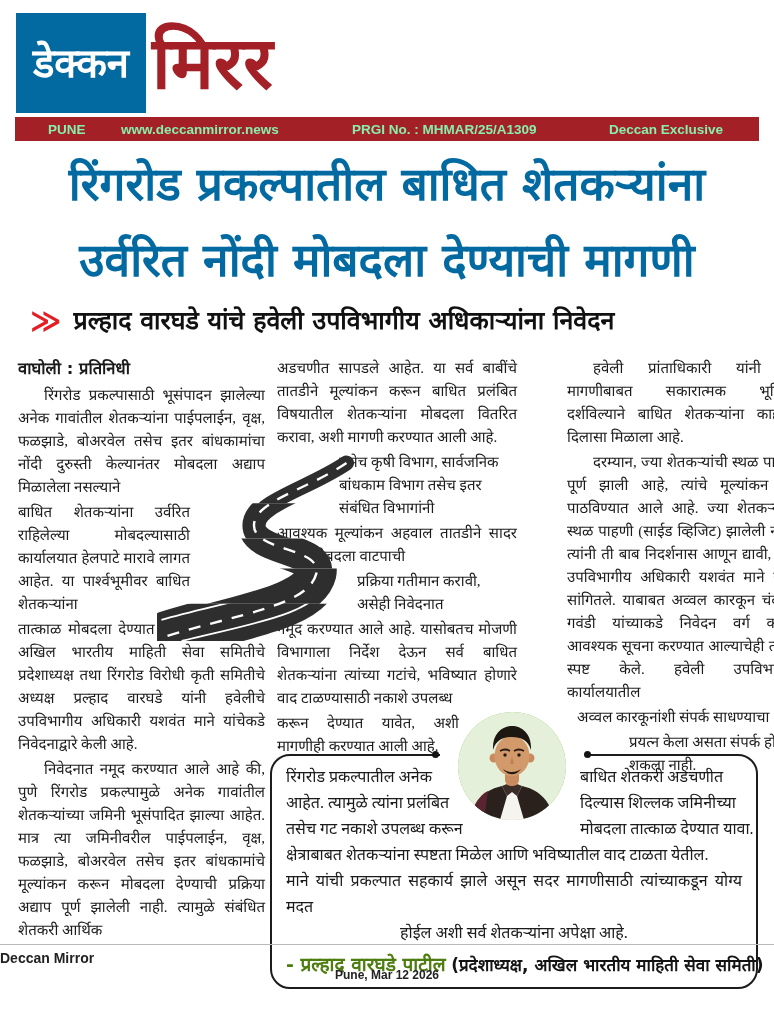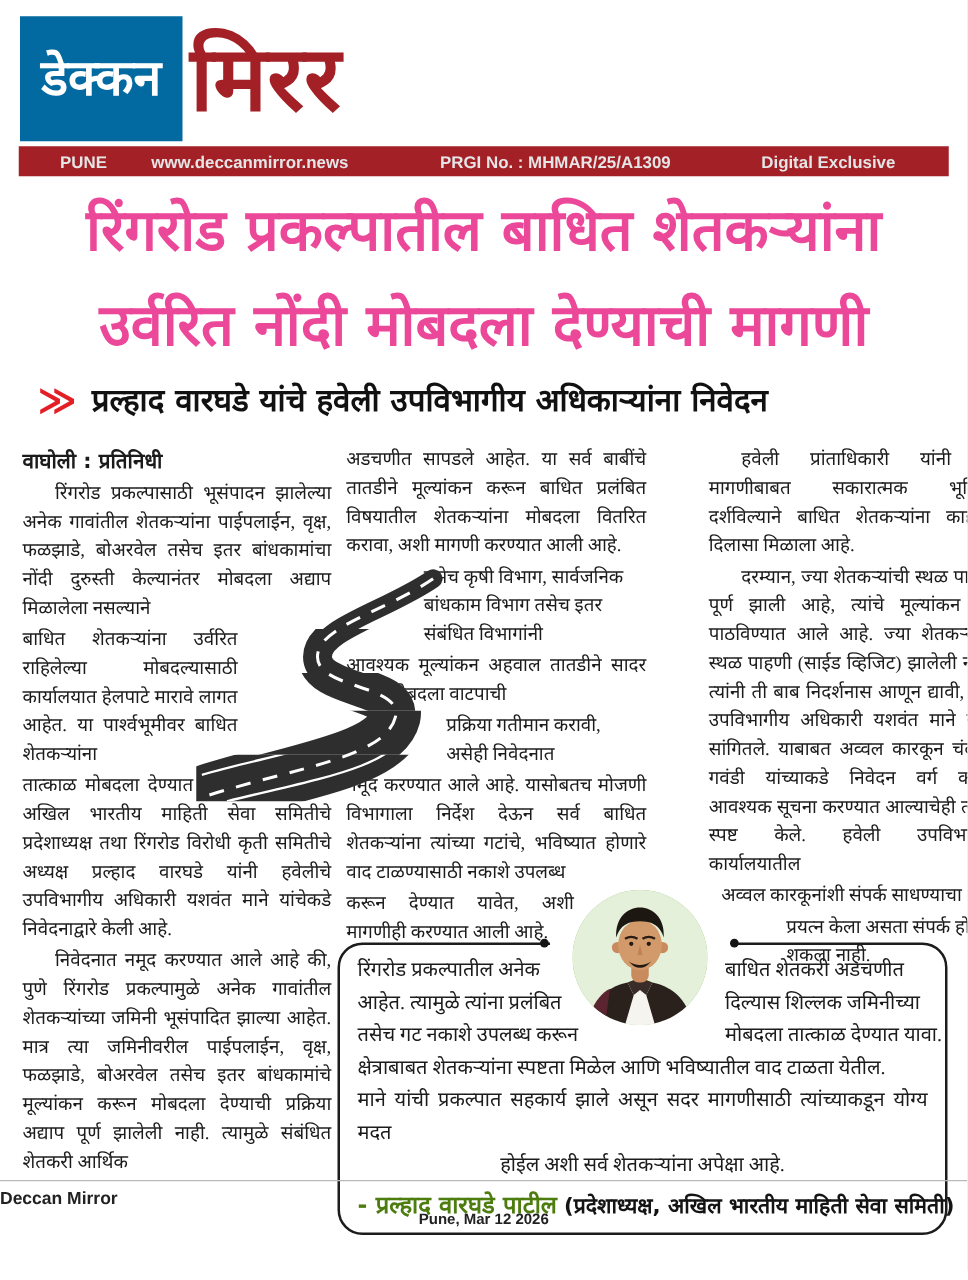--- a/index.html
+++ b/index.html
@@ -6,30 +6,30 @@
   .page{position:relative;width:774px;height:1024px;background:#ffffff;margin:0 auto;
         overflow:hidden;font-family:"Liberation Serif",serif;color:#1b1b1b;}
 
   
   .logo-box{position:absolute;left:16px;top:13px;width:130px;height:100px;background:#0369a1;
             display:flex;align-items:center;justify-content:center;}
   .logo-primary{color:#ffffff;font-family:"DejaVu Sans",sans-serif;font-weight:800;font-size:40px;line-height:1;}
   .logo-secondary{position:absolute;left:152px;top:13px;height:100px;display:flex;align-items:center;
             color:#a32026;font-family:"DejaVu Sans",sans-serif;font-weight:800;font-size:72px;line-height:1;}
   .info-strip{position:absolute;left:15px;top:117px;width:744px;height:24px;background:#a32026;}
-  .strip-item{position:absolute;top:0;height:24px;display:flex;align-items:center;color:#e5e5e5;
+  .strip-item{position:absolute;top:0;height:24px;display:flex;align-items:center;color:#86efac;
             font-family:"Liberation Sans",sans-serif;font-weight:700;font-size:13.5px;white-space:nowrap;}
   .strip-city{left:33px;}
   .strip-site{left:106px;}
   .strip-prgi{left:337px;}
   .strip-edition{left:594px;}
 
   
   .headline{position:absolute;left:0;top:146px;width:774px;text-align:center;
-            font-family:"DejaVu Sans",sans-serif;font-weight:800;font-size:46px;line-height:76px;color:#ec4899;}
+            font-family:"DejaVu Sans",sans-serif;font-weight:800;font-size:46px;line-height:76px;color:#0369a1;}
   .subheadline{position:absolute;left:30px;top:306px;width:730px;display:flex;align-items:center;
             font-family:"DejaVu Sans",sans-serif;}
   .subheadline .chev{color:#e31e25;font-size:30px;font-weight:800;margin-right:12px;line-height:1;}
   .subheadline .sub-text{font-size:25px;font-weight:700;color:#111111;line-height:1.2;}
 
   
   .col{position:absolute;top:357px;font-size:15px;line-height:23px;text-align:justify;}
   .col-1{left:18px;width:247px;}
   .col-2{left:277px;width:240px;}
   .col-3{left:527px;width:231px;margin-left:40px;}
@@ -82,21 +82,21 @@
 
   <div class="logo-box">
     <span class="logo-primary">डेक्कन</span>
   </div>
   <div class="logo-secondary">मिरर</div>
 
   <div class="info-strip">
     <span class="strip-item strip-city">PUNE</span>
     <span class="strip-item strip-site">www.deccanmirror.news</span>
     <span class="strip-item strip-prgi">PRGI No. : MHMAR/25/A1309</span>
-    <span class="strip-item strip-edition">Digital Exclusive</span>
+    <span class="strip-item strip-edition">Deccan Exclusive</span>
   </div>
 
   <div class="headline">
     <div>रिंगरोड प्रकल्पातील बाधित शेतकऱ्यांना</div>
     <div>उर्वरित नोंदी मोबदला देण्याची मागणी</div>
   </div>
 
   <div class="subheadline">
     <span class="chev">≫</span>
     <span class="sub-text">प्रल्हाद वारघडे यांचे हवेली उपविभागीय अधिकाऱ्यांना निवेदन</span>

